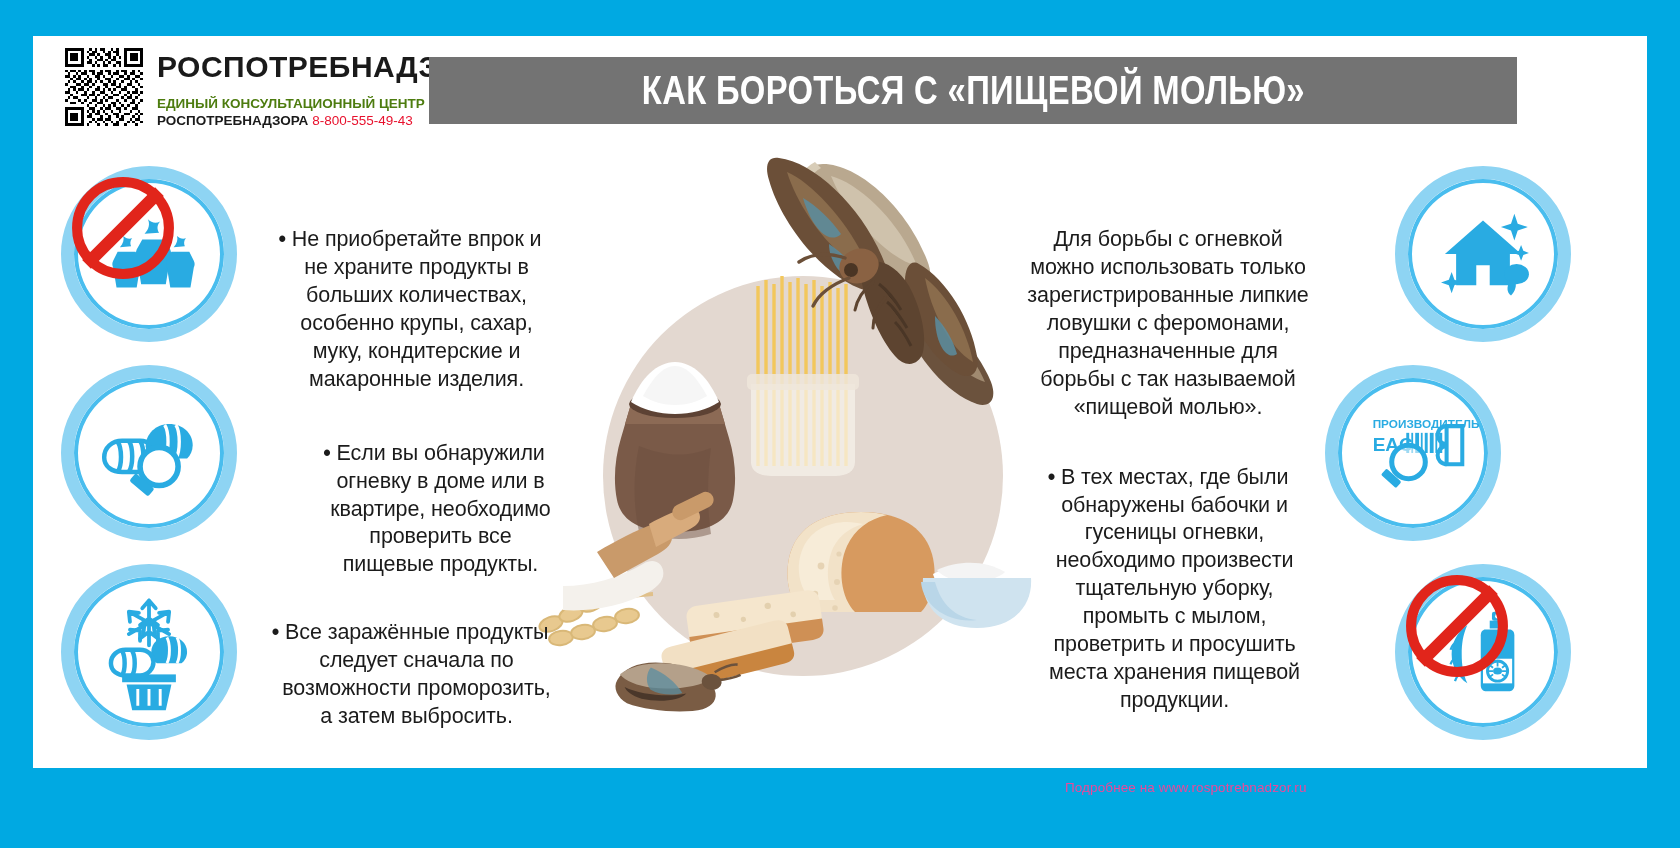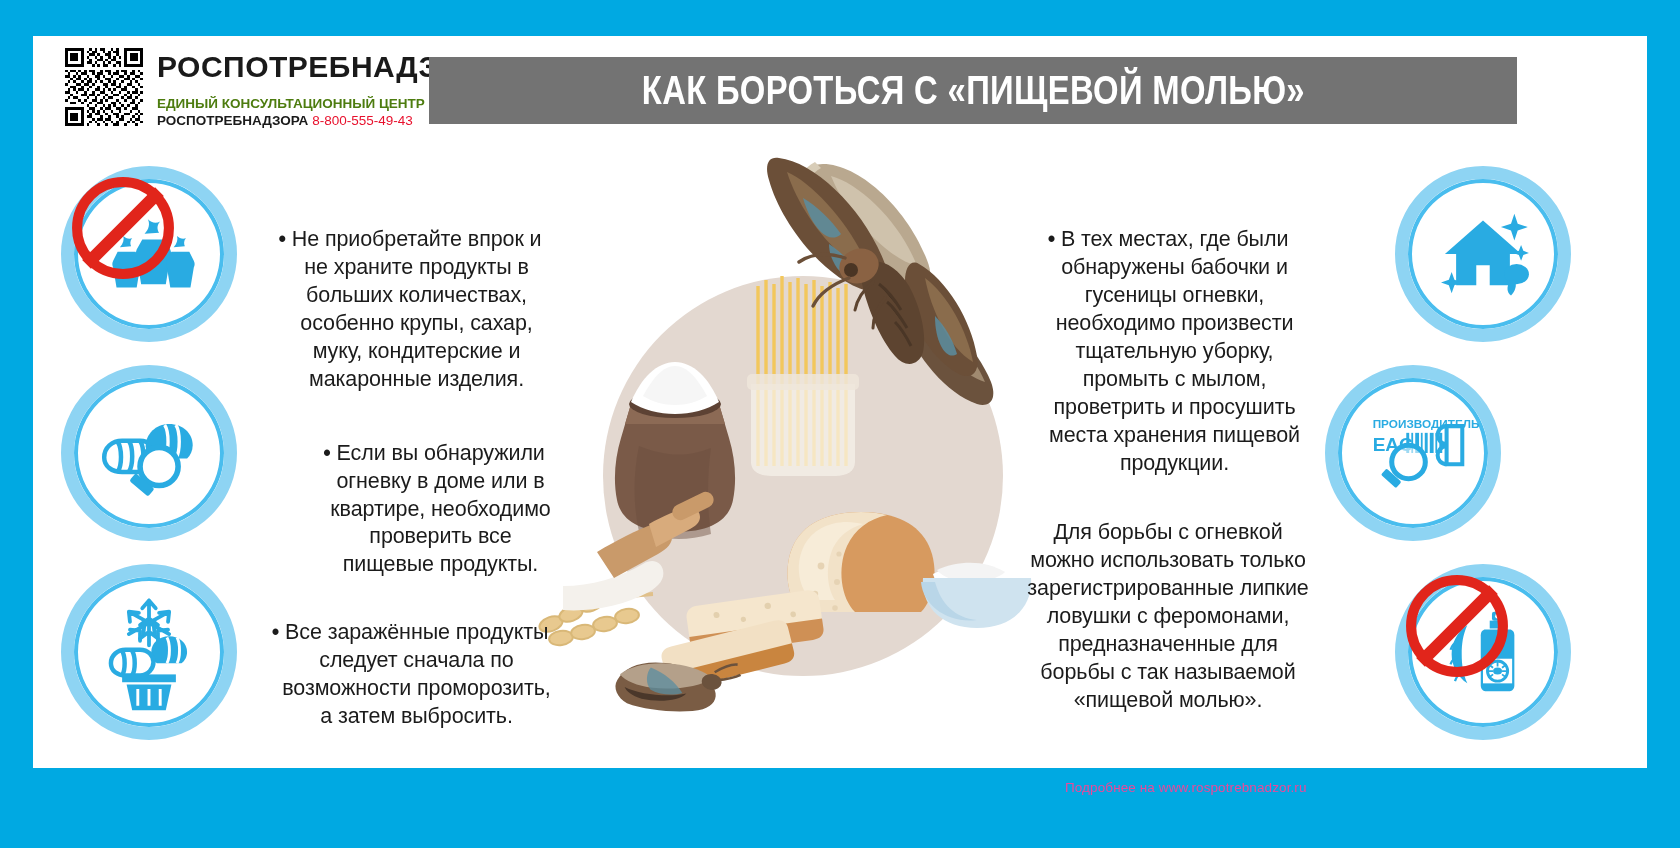--- a/index.html
+++ b/index.html
@@ -622,25 +622,25 @@
       <span class="bullet">•</span>
       <span>Если вы обнаружили огневку в доме или в квартире, необходимо проверить все пищевые продукты.</span>
     </p>
     <p class="para bulleted">
       <span class="bullet">•</span>
       <span>Все заражённые продукты следует сначала по возможности проморозить, а затем выбросить.</span>
     </p>
   </div>
 
   <div class="col col-right">
+    <p class="para">
+      <span>Для борьбы с огневкой можно использовать только зарегистрированные липкие ловушки с феромонами, предназначенные для борьбы с так называемой «пищевой молью».</span>
+    </p>
     <p class="para bulleted">
       <span class="bullet">•</span>
       <span>В тех местах, где были обнаружены бабочки и гусеницы огневки, необходимо произвести тщательную уборку, промыть с мылом, проветрить и просушить места хранения пищевой продукции.</span>
     </p>
-    <p class="para">
-      <span>Для борьбы с огневкой можно использовать только зарегистрированные липкие ловушки с феромонами, предназначенные для борьбы с так называемой «пищевой молью».</span>
-    </p>
   </div>
 
   <div class="footnote">Подробнее на www.rospotrebnadzor.ru</div>
 
  </div>
 </div>
 
 </body></html>

